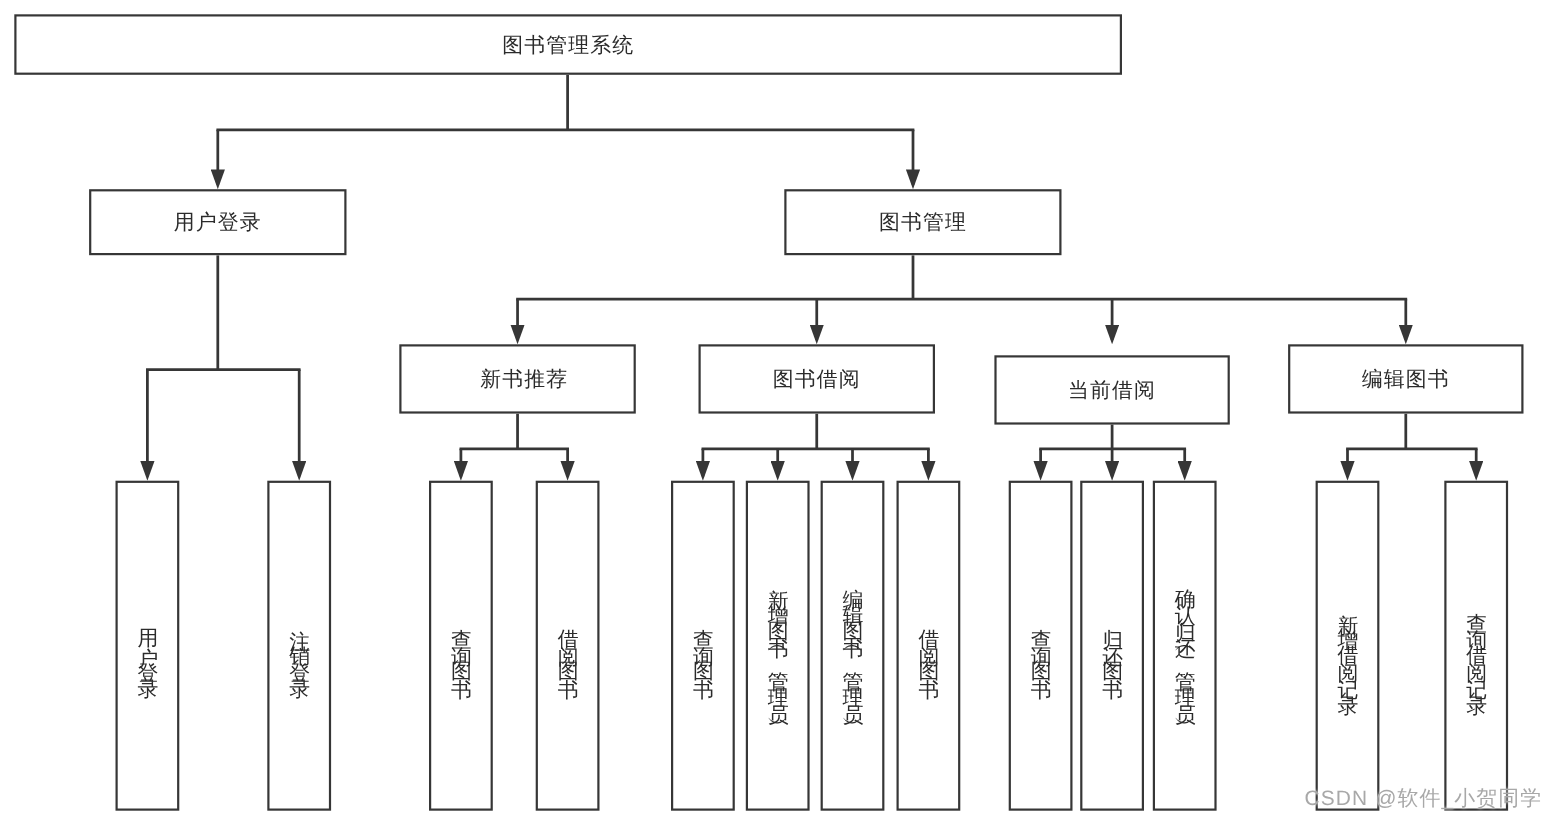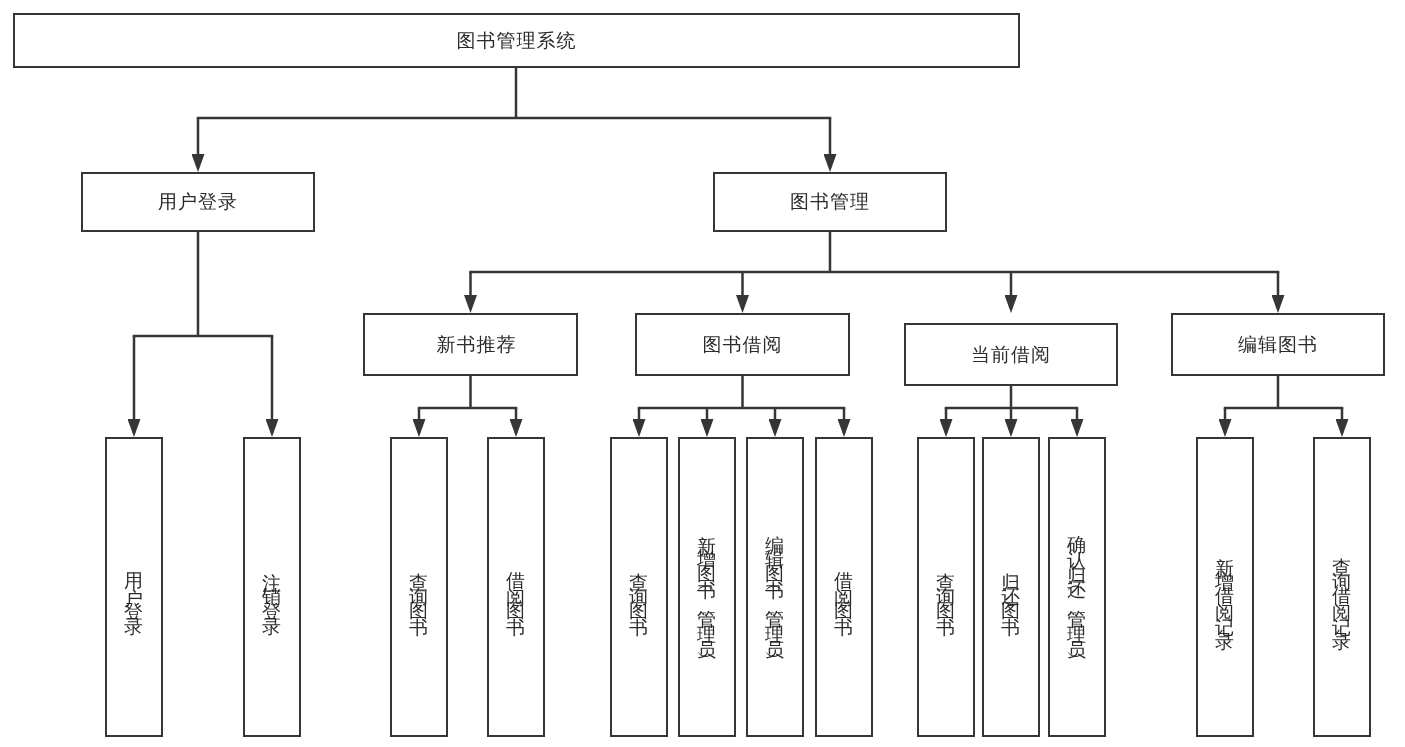--- a/index.html
+++ b/index.html
@@ -93,21 +93,21 @@
 
       <path d="M1278 376 V408 M1223.75 408 H1343.25"></path>
       <line x1="1225" y1="408" x2="1225" y2="433" marker-end="url(#arw)"></line>
       <line x1="1342" y1="408" x2="1342" y2="433" marker-end="url(#arw)"></line>
     </g>
   </svg>
 
   <div class="box" style="left:13px; top:13px; width:1007px; height:55px;">图书管理系统</div>
 
   <div class="box" style="left:81px; top:172px; width:234px; height:60px;">用户登录</div>
-  <div class="box" style="left:713px; top:172px; width:234px; height:60px;">图书管理</div>
+  <div class="box" style="left:713px; top:172px; width:252px; height:60px;">图书管理</div>
 
   <div class="box" style="left:363px; top:313px; width:215px; height:63px;padding-left:12px;">新书推荐</div>
   <div class="box" style="left:635px; top:313px; width:215px; height:63px;text-align:right;">图书借阅</div>
   <div class="box" style="left:904px; top:323px; width:214px; height:63px;">当前借阅</div>
   <div class="box" style="left:1171px; top:313px; width:214px; height:63px;">编辑图书</div>
 
   <div class="box vbox" style="left:105px; top:437px; width:58px; height:300px;">用户登录</div>
   <div class="box vbox" style="left:243px; top:437px; width:58px; height:300px;">注销登录</div>
 
   <div class="box vbox" style="left:390px; top:437px; width:58px; height:300px;">查询图书</div>
@@ -118,13 +118,14 @@
   <div class="box vbox" style="left:746px; top:437px; width:58px; height:300px;">编辑图书（管理员）</div>
   <div class="box vbox" style="left:815px; top:437px; width:58px; height:300px;">借阅图书</div>
 
   <div class="box vbox" style="left:917px; top:437px; width:58px; height:300px;">查询图书</div>
   <div class="box vbox" style="left:982px; top:437px; width:58px; height:300px;">归还图书</div>
   <div class="box vbox" style="left:1048px; top:437px; width:58px; height:300px;">确认归还（管理员）</div>
 
   <div class="box vbox" style="left:1196px; top:437px; width:58px; height:300px;">新增借阅记录</div>
   <div class="box vbox" style="left:1313px; top:437px; width:58px; height:300px;">查询借阅记录</div>
 
+  <div id="watermark">CSDN @软件_小贺同学</div>
 </div>
 
 </body></html>

